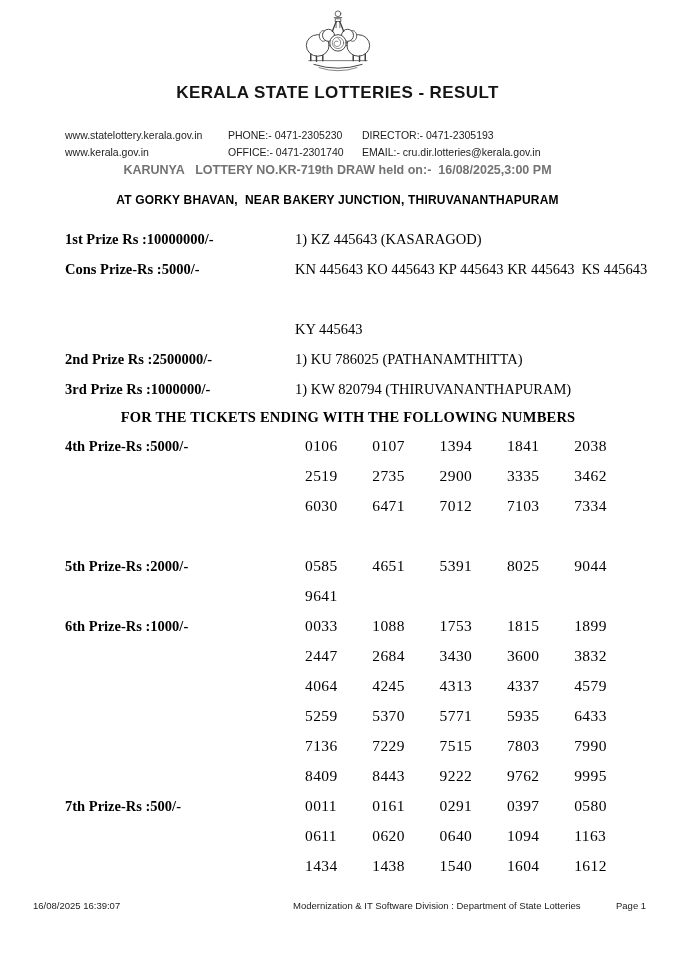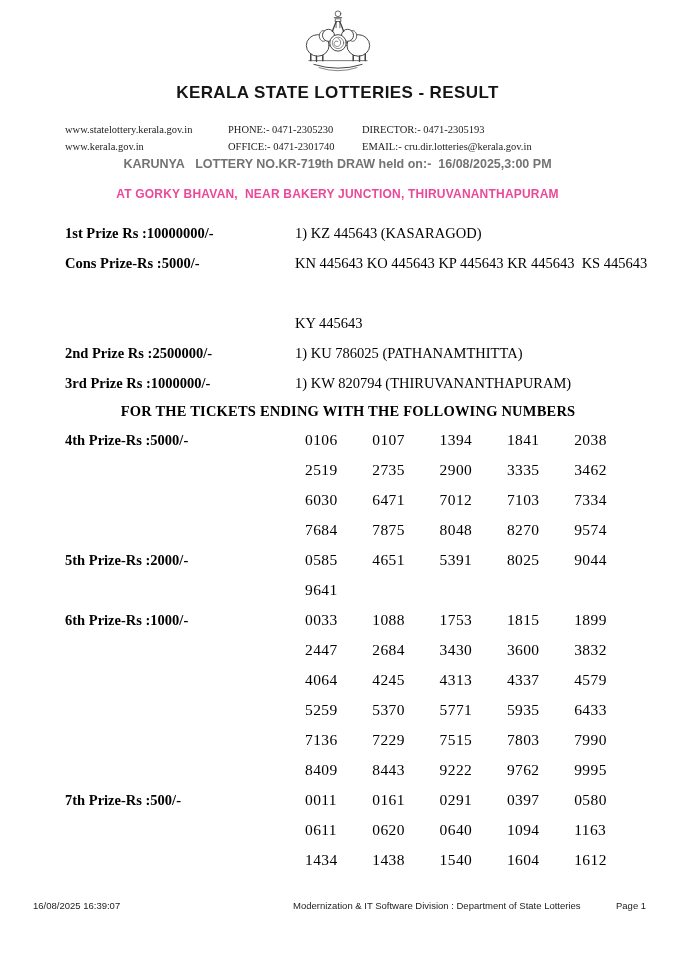--- a/index.html
+++ b/index.html
@@ -6,30 +6,30 @@
   .page{
     width:675px;height:954px;position:relative;background:#ffffff;
     overflow:hidden;color:#000;font-family:"Liberation Serif",serif;
   }
   .emblem{display:block;margin:6px auto 0;}
   .title{
     margin-top:7px;text-align:center;color:#151515;
     font-family:"Liberation Sans",sans-serif;font-weight:bold;
     font-size:17px;letter-spacing:.4px;
   }
-  .contact{margin-top:18px;font-family:Liberation Serif, serif;font-size:10.5px;color:#1c1c1c;}
+  .contact{margin-top:24px;font-family:Liberation Sans, sans-serif;font-size:10.5px;color:#1c1c1c;}
   .crow{display:flex;line-height:17px;white-space:nowrap;}
   .c1{margin-left:65px;width:163px;flex:none;}
   .c2{width:134px;flex:none;}
   .draw-line{
     margin-top:2px;text-align:center;color:#737373;
     font-family:"Liberation Sans",sans-serif;font-weight:bold;font-size:12.5px;
   }
   .venue-line{
-    margin-top:16px;text-align:center;color:#ec4899;
+    margin-top:16px;text-align:center;color:#000000;
     font-family:"Liberation Sans",sans-serif;font-weight:bold;
     font-size:12px;letter-spacing:.2px;
   }
   .ptable{font-family:"Liberation Serif",serif;}
   #top-prizes{margin-top:17px;}
   .prow{display:flex;height:30px;line-height:30px;white-space:nowrap;}
   .plabel{margin-left:65px;width:230px;flex:none;font-weight:bold;font-size:14.5px;}
   .pcontent{font-size:14.5px;}
   .ngrid{display:flex;margin-left:10px;}
   .ncell{width:67.3px;flex:none;font-size:15.5px;letter-spacing:.4px;}
@@ -161,27 +161,20 @@
         <div class="ngrid">
           <div class="ncell">6030</div>
           <div class="ncell">6471</div>
           <div class="ncell">7012</div>
           <div class="ncell">7103</div>
           <div class="ncell">7334</div>
         </div>
       </div>
       <div class="prow">
         <div class="plabel"></div>
-        <div class="ngrid">
-          <div class="ncell">7684</div>
-          <div class="ncell">7875</div>
-          <div class="ncell">8048</div>
-          <div class="ncell">8270</div>
-          <div class="ncell">9574</div>
-        </div>
       </div>
       <div class="prow">
         <div class="plabel">5th Prize-Rs :2000/-</div>
         <div class="ngrid">
           <div class="ncell">0585</div>
           <div class="ncell">4651</div>
           <div class="ncell">5391</div>
           <div class="ncell">8025</div>
           <div class="ncell">9044</div>
         </div>

